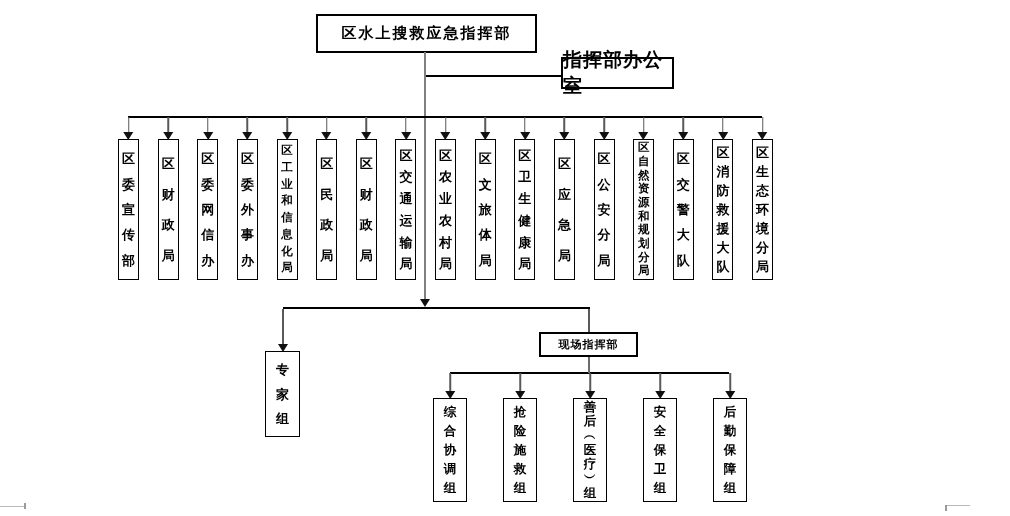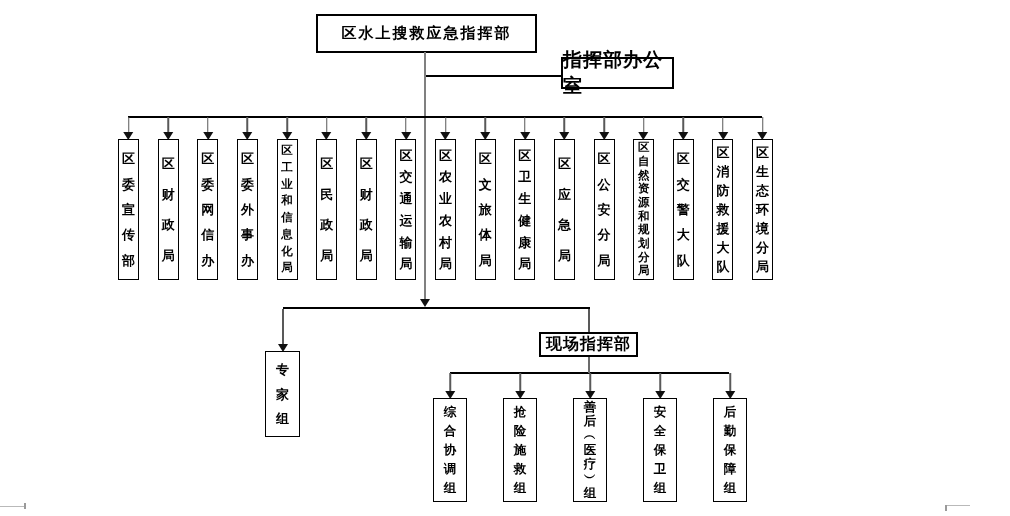--- a/index.html
+++ b/index.html
@@ -6,21 +6,21 @@
   .canvas{
     position:relative;width:1010px;height:516px;background:#ffffff;
     font-family:Liberation Sans, sans-serif;color:#000;overflow:hidden;
   }
   .box{
     position:absolute;background:#fff;border:2px solid #000;box-sizing:border-box;
     display:flex;align-items:center;justify-content:center;font-weight:bold;
   }
   .title-box{left:316px;top:14px;width:221px;height:39px;font-size:15px;letter-spacing:2px;}
   .office-box{left:561px;top:57px;width:113px;height:32px;font-size:19px;letter-spacing:1px;}
-  .site-box{left:539px;top:332px;width:99px;height:25px;font-size:16px;letter-spacing:1px;border-width:2px;}
+  .site-box{left:539px;top:332px;width:99px;height:25px;font-size:11px;letter-spacing:1px;border-width:2px;}
   .expert-box{left:265px;top:351px;width:35px;height:86px;border-width:1.5px;}
 
   
   .hline{position:absolute;height:2px;background:#000;}
   .office-connector{left:426px;top:75px;width:135px;}
   .level1-line{left:128px;top:116px;width:634px;}
   .level2-line{left:283px;top:307px;width:307px;}
   .level3-line{left:450px;top:372px;width:279px;}
   .vline{position:absolute;width:2px;background:#595959;}
   .spine{left:424px;top:52px;height:249px;background:#808080;}

